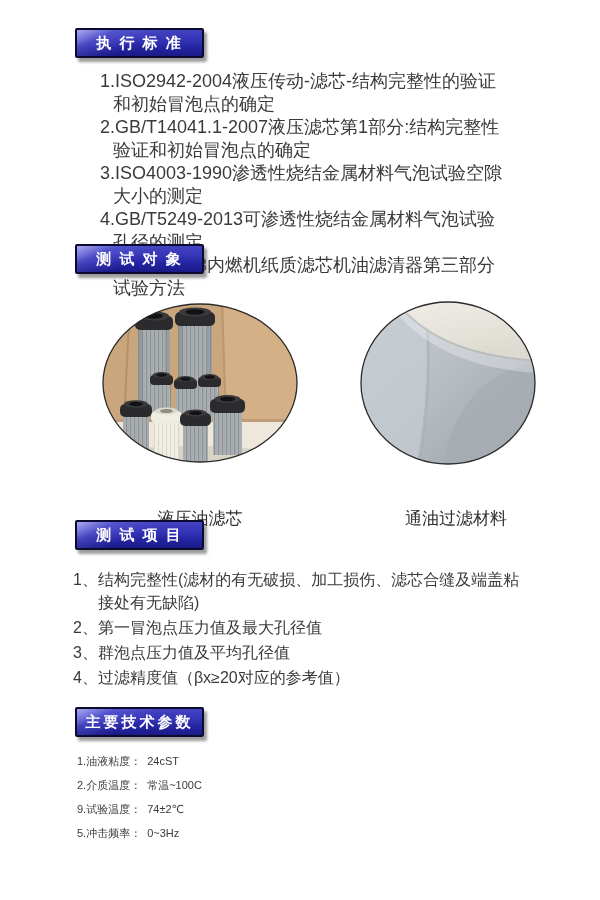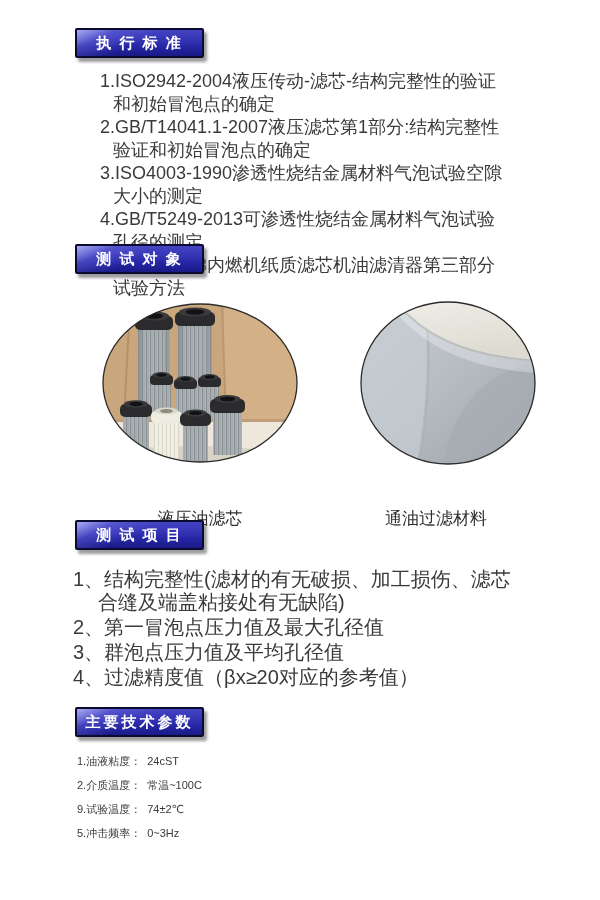--- a/index.html
+++ b/index.html
@@ -27,23 +27,23 @@
   #banner-params{top:707px;letter-spacing:3px;}
 
   .std-list{position:absolute;left:100px;top:70px;width:404px;font-size:18px;line-height:23px;}
   .std-list .item{padding-left:13px;text-indent:-13px;}
 
   .figure{position:absolute;}
   #figure-left{left:102px;top:303px;}
   #figure-right{left:360px;top:301px;}
   .caption{position:absolute;top:477px;font-size:17px;line-height:19px;color:#2f2f2f;text-align:center;margin-top:32px;}
   #caption-left{left:102px;width:196px;}
-  #caption-right{left:348px;width:176px;}
-
-  .ti-list{position:absolute;left:73px;top:568px;width:452px;font-size:20px;line-height:23px;}
+  #caption-right{left:368px;width:176px;}
+
+  .ti-list{position:absolute;left:73px;top:568px;width:452px;font-size:16px;line-height:23px;}
   .ti-list .item{padding-left:25px;text-indent:-25px;margin-bottom:2px;}
 
   .param-list{position:absolute;left:77px;top:750px;font-size:11px;}
   .param{line-height:23px;margin-bottom:1px;white-space:nowrap;}
   .param .val{margin-left:6px;}
 </style>
 </head>
 <body>
 
 <div class="page">

